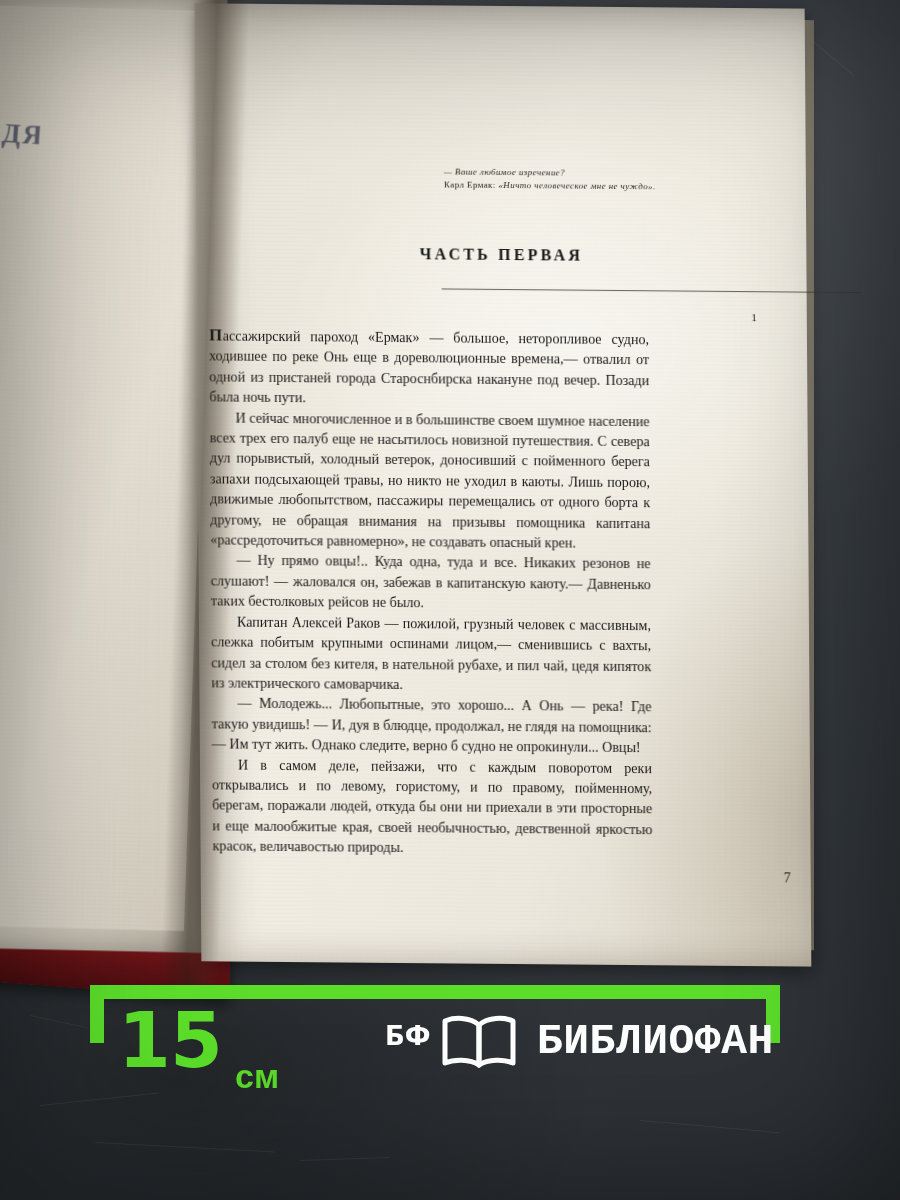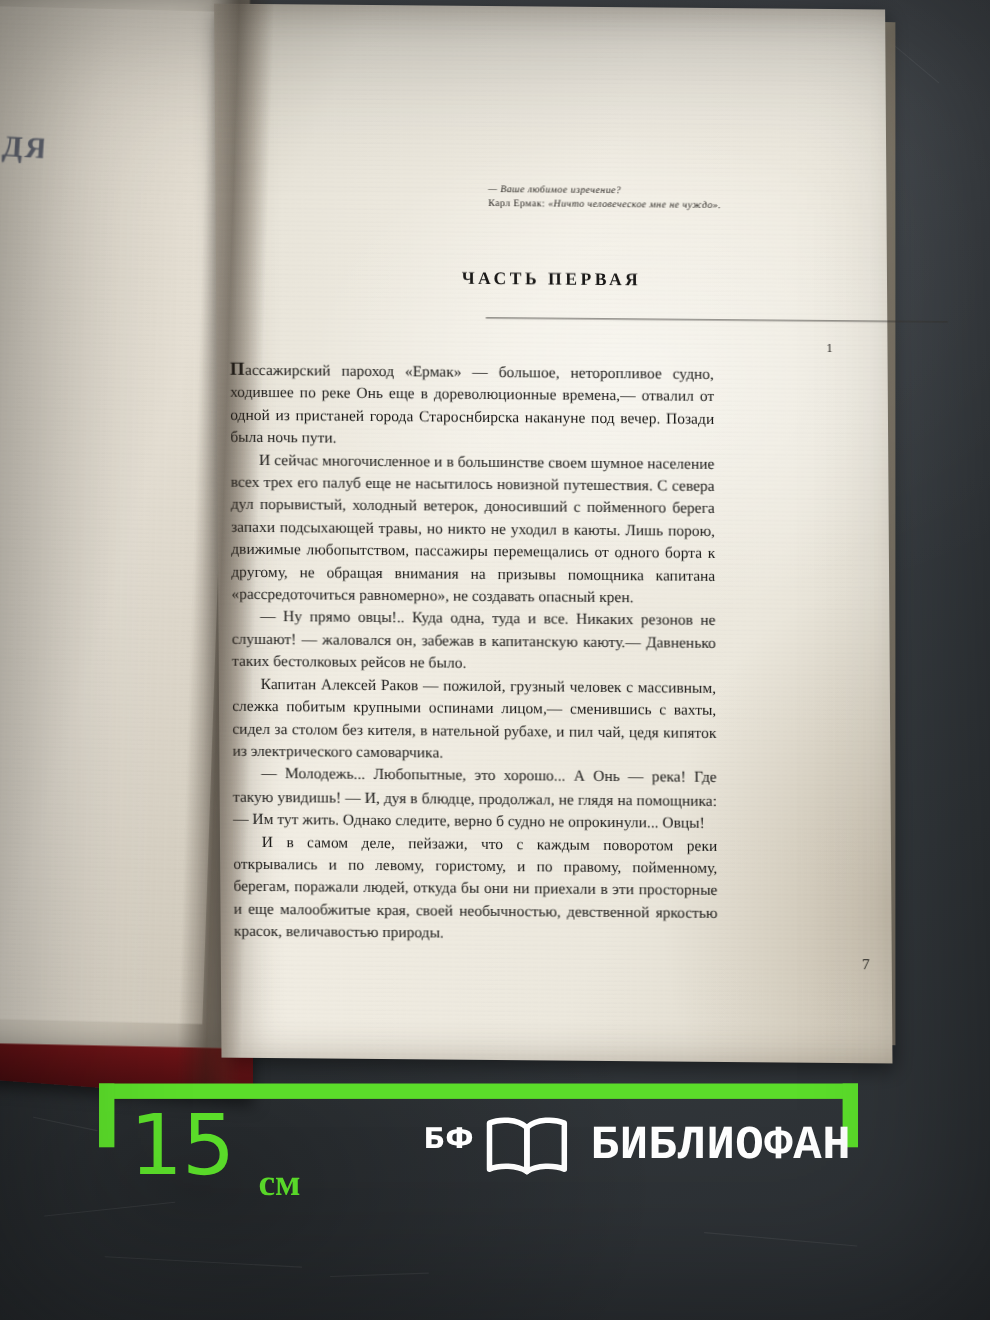--- a/index.html
+++ b/index.html
@@ -278,31 +278,31 @@
     top: 10px;
     width: 14px;
     height: 58px;
     background: #5bdd2a;
   }
   .rule-num {
     position: absolute;
     left: 38px;
     top: 28px;
     font-family: "DejaVu Sans", sans-serif;
-    font-weight: normal;
+    font-weight: bold;
     font-size: 76px;
     line-height: 76px;
     color: #5bdd2a;
     letter-spacing: -1px;
   }
   .rule-unit {
     position: absolute;
     left: 155px;
     top: 82px;
-    font-family: Liberation Serif, serif;
+    font-family: Liberation Sans, sans-serif;
     font-weight: bold;
     font-size: 34px;
     color: #5bdd2a;
   }
   .brand {
     position: absolute;
     left: 360px;
     top: 38px;
     display: flex;
     align-items: center;

